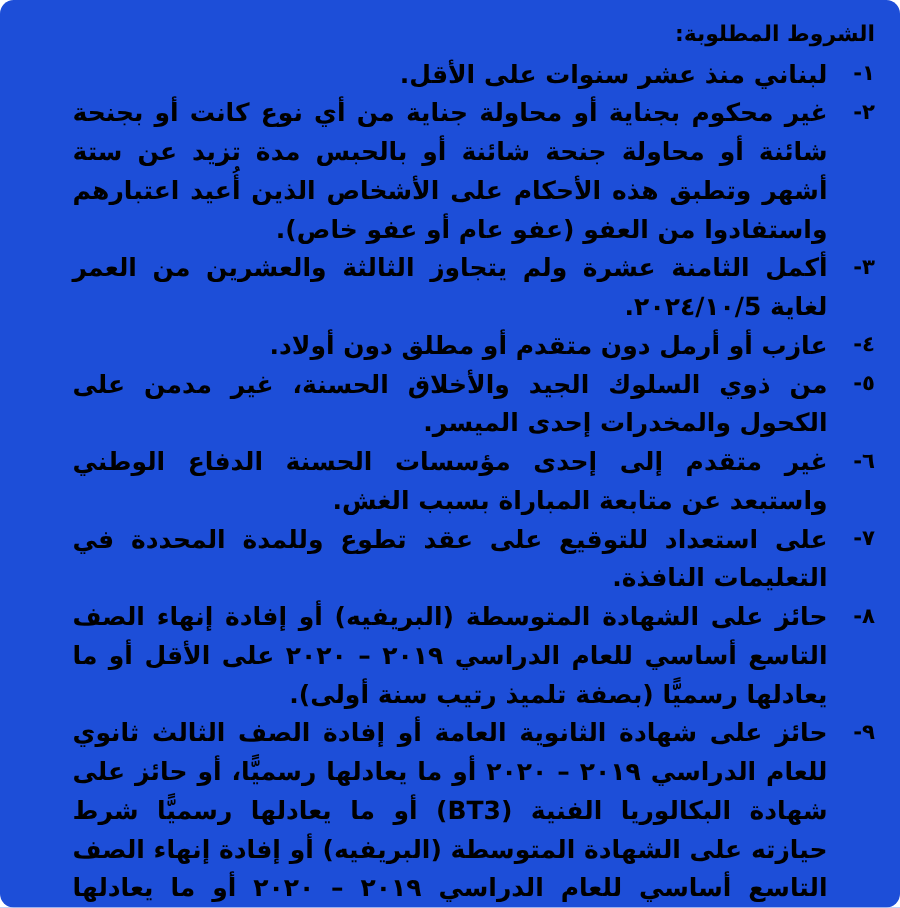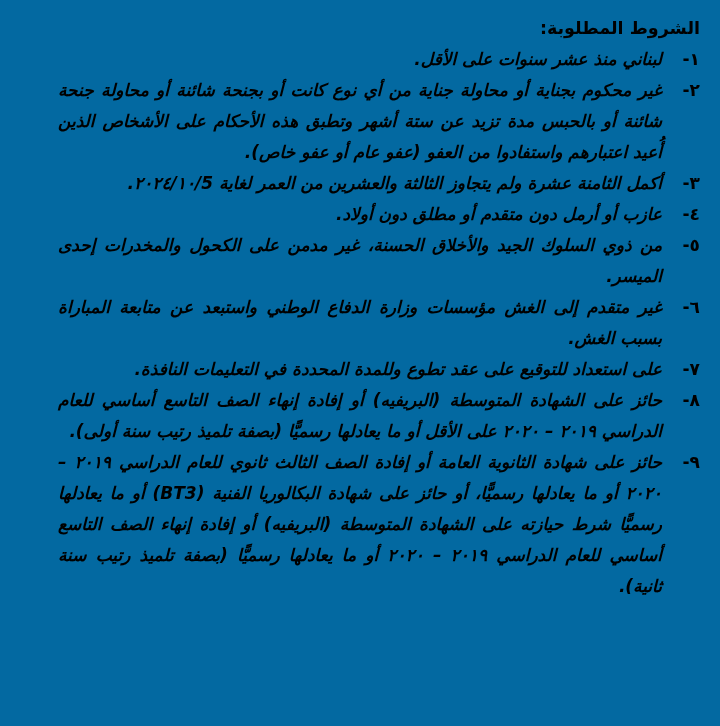--- a/index.html
+++ b/index.html
@@ -5,27 +5,28 @@
   html, body {
     margin: 0;
     padding: 0;
     background: #ffffff;
   }
   .page {
     position: relative;
     width: 720px;
     height: 726px;
     box-sizing: border-box;
-    background: #0369a1;
+    background: #1d4ed8;
     color: #000000;
     direction: rtl;
     font-family: "DejaVu Sans", sans-serif;
     font-weight: 700;
     padding: 13px 20px 0 58px;
     overflow: hidden;
+    border-radius: 11px;
   }
   .doc-title {
     font-size: 17.5px;
     line-height: 31px;
     margin: 0;
     text-align: right;
   }
   .conditions {
     margin: 0;
     padding: 0;
@@ -36,25 +37,24 @@
     align-items: flex-start;
   }
   .item-num {
     flex: 0 0 38px;
     font-size: 17px;
     line-height: 31px;
     white-space: nowrap;
   }
   .item-text {
     flex: 1 1 auto;
-    font-size: 17px;
+    font-size: 20px;
     line-height: 31px;
     text-align: justify;
     text-justify: inter-word;
-    font-style: italic;
   }
 </style>
 </head>
 <body>
 
 <div class="page">
 
   <h1 class="doc-title">الشروط المطلوبة:</h1>
 
   <div class="conditions">
@@ -79,21 +79,21 @@
       <div class="item-text">عازب أو أرمل دون متقدم أو مطلق دون أولاد.</div>
     </div>
 
     <div class="item">
       <span class="item-num">٥-</span>
       <div class="item-text">من ذوي السلوك الجيد والأخلاق الحسنة، غير مدمن على الكحول والمخدرات إحدى الميسر.</div>
     </div>
 
     <div class="item">
       <span class="item-num">٦-</span>
-      <div class="item-text">غير متقدم إلى الغش مؤسسات وزارة الدفاع الوطني واستبعد عن متابعة المباراة بسبب الغش.</div>
+      <div class="item-text">غير متقدم إلى إحدى مؤسسات الحسنة الدفاع الوطني واستبعد عن متابعة المباراة بسبب الغش.</div>
     </div>
 
     <div class="item">
       <span class="item-num">٧-</span>
       <div class="item-text">على استعداد للتوقيع على عقد تطوع وللمدة المحددة في التعليمات النافذة.</div>
     </div>
 
     <div class="item">
       <span class="item-num">٨-</span>
       <div class="item-text">حائز على الشهادة المتوسطة (البريفيه) أو إفادة إنهاء الصف التاسع أساسي للعام الدراسي ٢٠١٩ – ٢٠٢٠ على الأقل أو ما يعادلها رسميًّا (بصفة تلميذ رتيب سنة أولى).</div>

